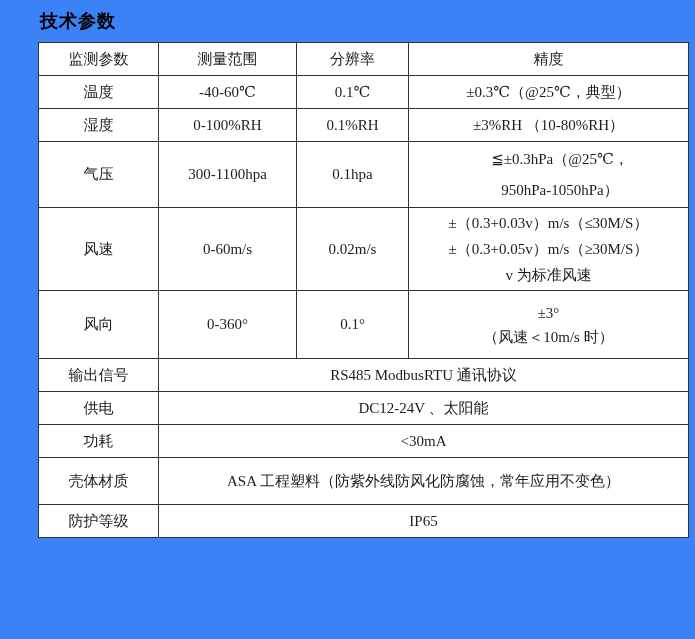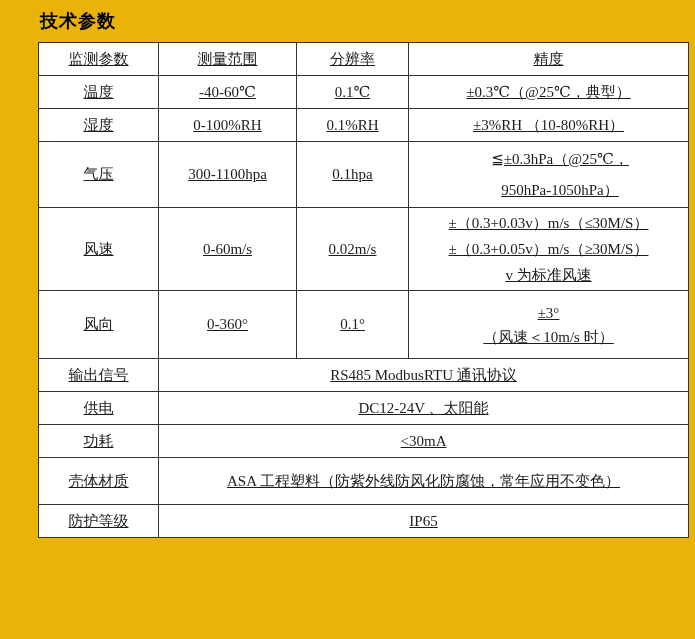--- a/index.html
+++ b/index.html
@@ -7,21 +7,21 @@
     padding: 0;
     background: #ffffff;
     width: 695px;
     height: 639px;
     color: #1c1c1c;
     font-family: "Liberation Serif", "DejaVu Serif", serif;
   }
   .page {
     width: 695px;
     height: 639px;
-    background: #eab308;
+    background: #3b82f6;
     overflow: hidden;
   }
   .doc-title {
     font-family: "Liberation Sans", "DejaVu Sans", sans-serif;
     font-size: 18px;
     font-weight: 700;
     color: #000000;
     margin: 0;
     padding: 12px 0 11px 40px;
     line-height: 19px;
@@ -39,21 +39,20 @@
   .spec-table col.c3 { width: 112px; }
   .spec-table col.c4 { width: 280px; }
   .spec-table th, .spec-table td {
     border: 1px solid #333333;
     text-align: center;
     vertical-align: middle;
     font-size: 15px;
     font-weight: 400;
     padding: 0 4px;
     color: #1c1c1c;
-    text-decoration: underline;
   }
   tr.h33 { height: 33px; }
   tr.h51 { height: 68px; }
   tr.h63 { height: 47px; }
   tr.h66 { height: 66px; }
   tr.h83 { height: 83px; }
   td.multiline { white-space: pre-line; }
   td.lh-tall  { line-height: 31px; padding-left: 27px; }
   td.lh-mid   { line-height: 26px; margin-left: 12px; }
   td.lh-short { line-height: 24px; }

